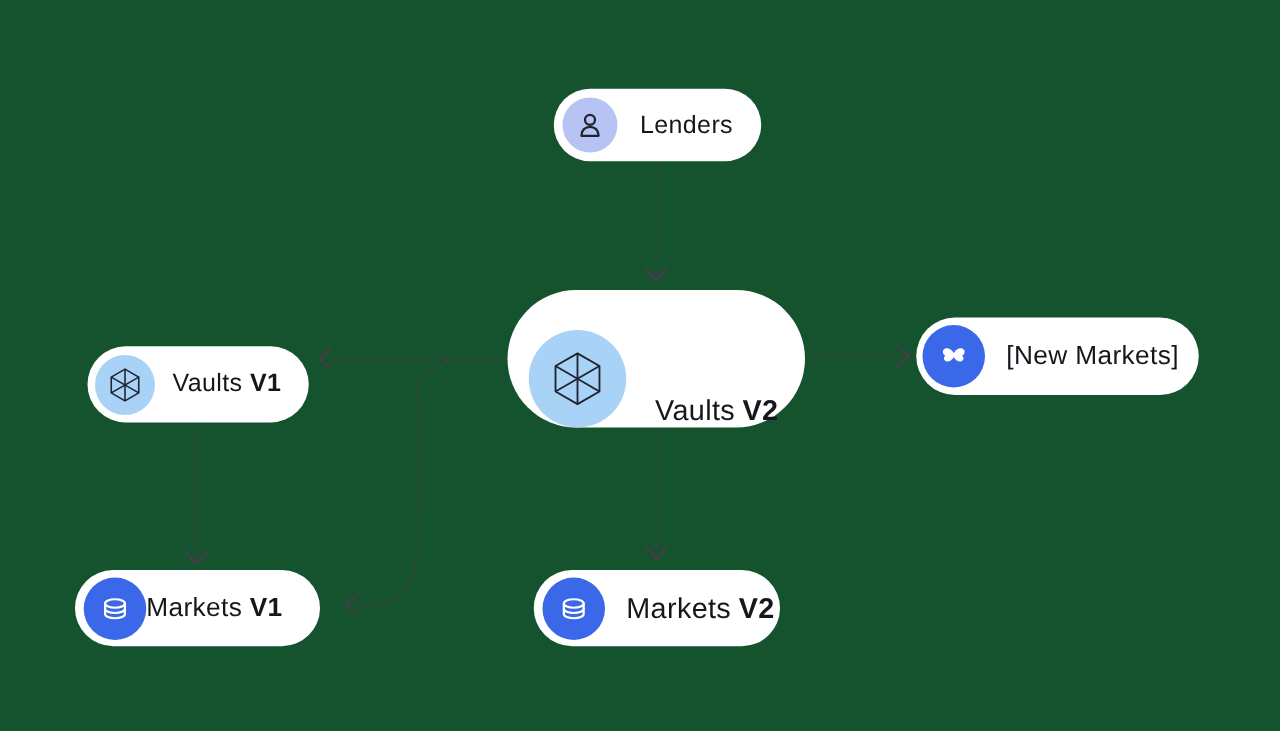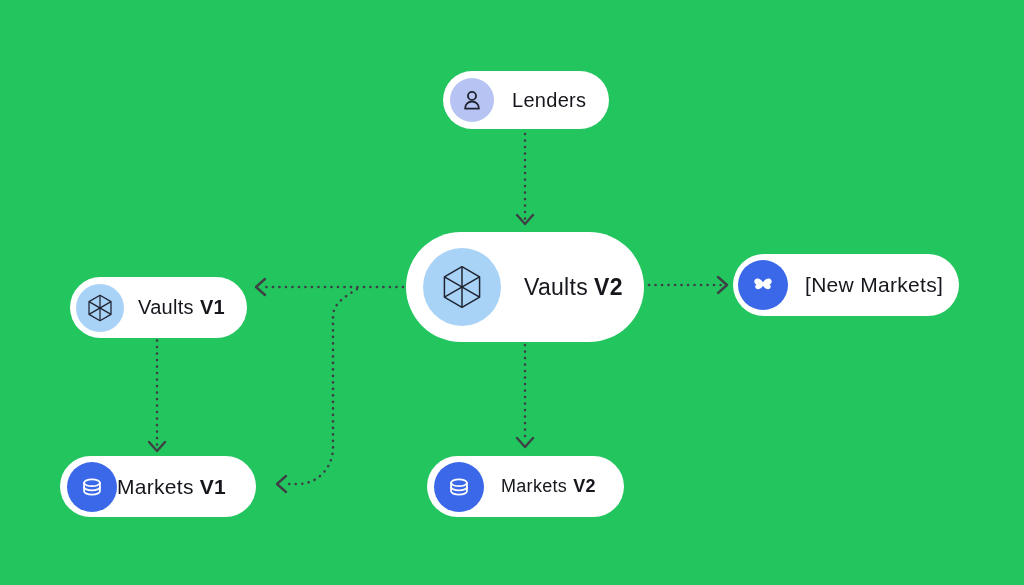--- a/index.html
+++ b/index.html
@@ -71,27 +71,27 @@
   #node-lenders     { left: 443px; top: 71px;  width: 166px; height: 58px;  padding-left: 7px;  gap: 18px; font-size: 20px; }
   #node-lenders .badge     { width: 44px; height: 44px; }
   #node-vaults-v2   { left: 406px; top: 232px; width: 238px; height: 110px; padding-left: 17px; gap: 23px; font-size: 23px; }
   #node-vaults-v2 .badge   { width: 78px; height: 78px; }
   #node-vaults-v1   { left: 70px;  top: 257px; width: 177px; height: 61px;  padding-left: 6px;  gap: 14px; font-size: 20px; margin-top: 20px; }
   #node-vaults-v1 .badge   { width: 48px; height: 48px; }
   #node-new-markets { left: 733px; top: 254px; width: 226px; height: 62px;  padding-left: 5px;  gap: 17px; font-size: 21px; align-items: center; }
   #node-new-markets .badge { width: 50px; height: 50px; }
   #node-markets-v1  { left: 60px;  top: 456px; width: 196px; height: 61px;  padding-left: 7px;  gap: 0; font-size: 21px; }
   #node-markets-v1 .badge  { width: 50px; height: 50px; }
-  #node-markets-v2  { left: 427px; top: 456px; width: 197px; height: 61px;  padding-left: 7px;  gap: 17px; font-size: 18px; }
+  #node-markets-v2  { left: 427px; top: 456px; width: 197px; height: 61px;  padding-left: 7px;  gap: 17px; font-size: 23px; }
   #node-markets-v2 .badge  { width: 50px; height: 50px; }
 </style>
 </head>
 <body>
 
-<div class="diagram" style="background: #22c55e;">
+<div class="diagram" style="background: #14532d;">
 
   <svg class="edges-layer" viewBox="0 0 1024 585" style="color: rgb(63, 64, 69);">
 
     <path class="edge" d="M525 134 L525 219"></path>
     <path class="arrowhead" d="M517 215 L525 224 L533 215"></path>
 
     <path class="edge" d="M403 287 L261 287"></path>
     <path class="arrowhead" d="M265 279 L256 287 L265 295"></path>
 
     <path class="edge" d="M649 285 L722 285"></path>
@@ -114,21 +114,21 @@
           <circle cx="12" cy="8.2" r="3.7"></circle>
           <path d="M5.7 20 v-0.5 c0 -3.7 2.8 -6.1 6.3 -6.1 s6.3 2.4 6.3 6.1 V20 Z"></path>
         </svg>
       </span>
     </div>
     <div class="label">
       <span>Lenders</span>
     </div>
   </div>
 
-  <div class="node" id="node-vaults-v2" style="color: rgb(21, 23, 29);">
+  <div class="node" id="node-vaults-v2" style="color: rgb(21, 23, 29); align-items: flex-end;">
     <div class="badge" style="background: rgb(169, 210, 247);">
       <span style="color: rgb(31, 36, 48);">
         <svg width="48" height="48" viewBox="-26 -26 52 52" fill="none" stroke="currentColor" stroke-width="1.6" stroke-linejoin="round">
           <polygon points="0,-22 19.05,-11 19.05,11 0,22 -19.05,11 -19.05,-11"></polygon>
           <line x1="0" y1="-22" x2="0" y2="22"></line>
           <line x1="-19.05" y1="-11" x2="19.05" y2="11"></line>
           <line x1="19.05" y1="-11" x2="-19.05" y2="11"></line>
         </svg>
       </span>
     </div>

